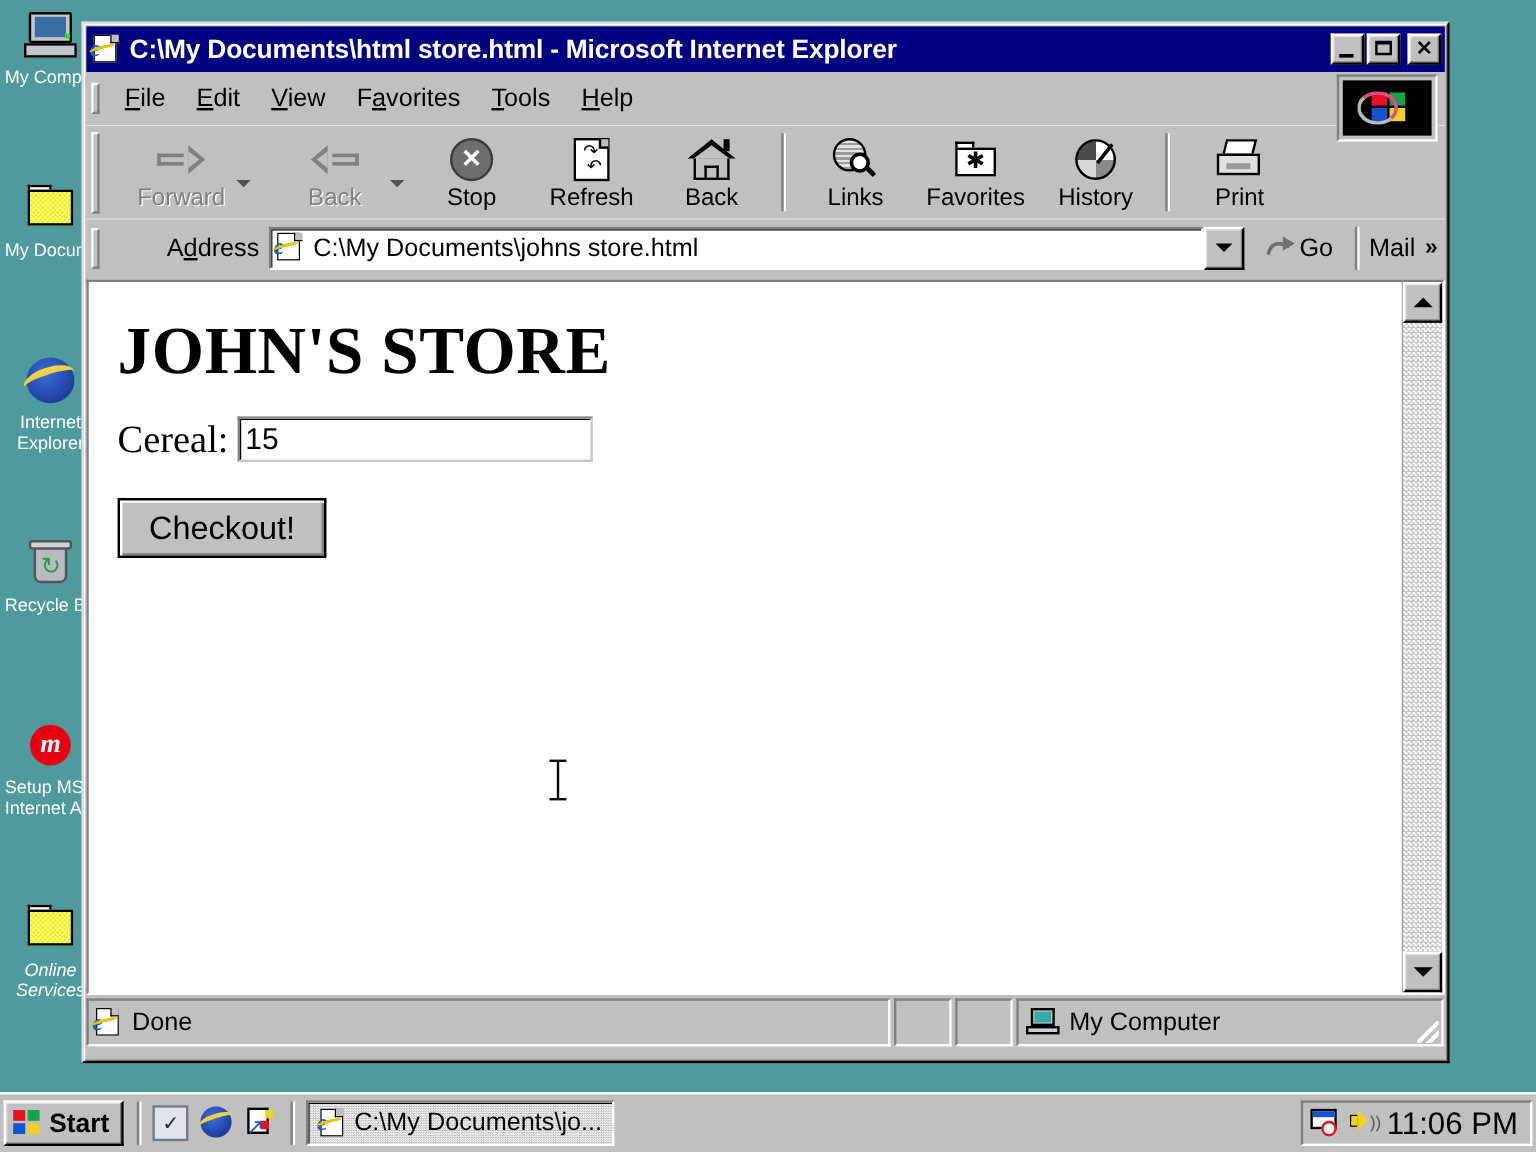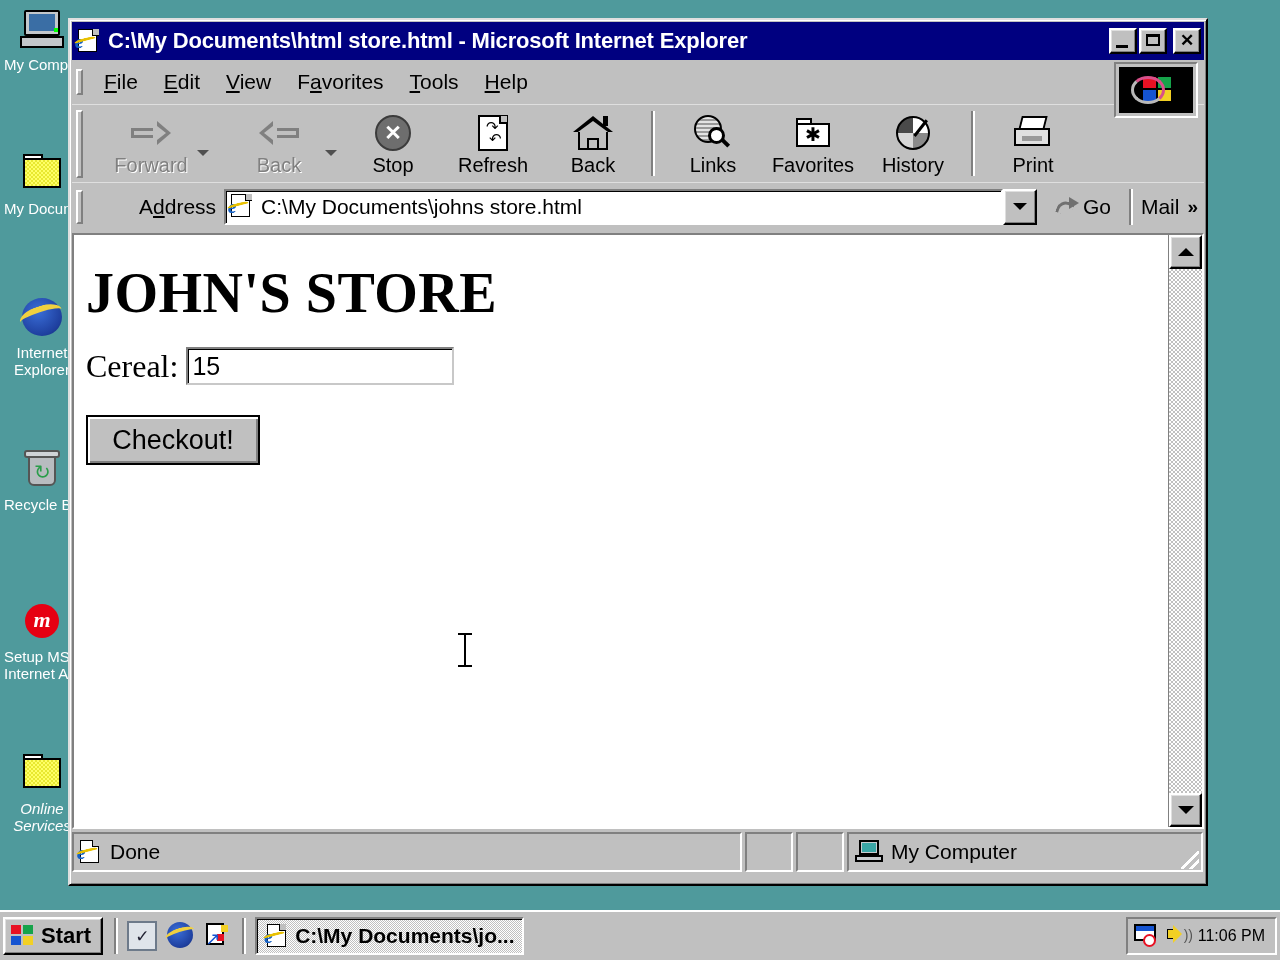--- a/index.html
+++ b/index.html
@@ -346,39 +346,39 @@
   #links-label { font-size:21px; }
   #links-chev { font-size:19px; font-weight:bold; line-height:14px; }
 
   
   #pagearea {
     background:#fff; height: 596px; margin: 3px 0 0 0;
     border: 2px solid; border-color:#808080 #fff #fff #808080;
     box-shadow: inset 1px 1px 0 #404040;
     display:flex; position:relative; overflow:hidden;
   }
-  #pagecontent { flex:1 1 auto; padding: 28px 0 0 12px; background:#fff; position:relative; }
+  #pagecontent { flex:1 1 auto; padding: 28px 0 0 24px; background:#fff; position:relative; }
   #page-title {
     font-family: "Liberation Serif", serif; font-weight: bold;
     font-size: 56px; line-height: 60px; letter-spacing: 0.5px; margin: 0 0 24px 0;
     color:#000;
   }
   .formrow { display:flex; align-items:center; margin-bottom: 30px; }
   .formrow .lab {
     font-family:"Liberation Serif", serif; font-size: 32px; margin-right: 8px; color:#000;
   }
   .txtinput {
     height: 38px; background:#fff;
     border: 2px solid; border-color:#808080 #c8c8c8 #c8c8c8 #808080;
     box-shadow: inset 1px 1px 0 #000;
     font-family:"Liberation Sans", sans-serif; font-size: 25px;
     display:flex; align-items:center; padding-left: 4px; position:relative;
   }
   #apples-input { width: 306px; }
-  #cereal-input { width: 268px; }
+  #cereal-input { width: 296px; }
   .caret-bar { width:2px; height:26px; background:#000; margin-left:1px; }
   #mouse-cursor {
     position:absolute; left: 384px; top: 398px; width: 14px; height: 34px; pointer-events:none;
   }
   #mouse-cursor .stem { position:absolute; left:6px; top:2px; width:2px; height:30px; background:#000; }
   #mouse-cursor .tb { position:absolute; left:0; width:14px; height:2px; background:#000; }
   #mouse-cursor .tb.t { top:0; }
   #mouse-cursor .tb.b { bottom:0; }
   #checkout-btn {
     margin-top: 4px; width: 174px; height: 50px;
@@ -459,35 +459,35 @@
   .ql-mail .arr{position:absolute;left:2px;top:10px;font-size:18px;color:#1554d1;line-height:16px;}
   #tasks { flex:1 1 auto; display:flex; align-items:center; padding-left:4px; min-width:0; }
   #task-btn {
     height: 38px; max-width: 330px; display:flex; align-items:center; gap:6px; padding:0 8px;
     border:2px solid; border-color:#808080 #fff #fff #808080;
     box-shadow: inset 1px 1px 0 #000;
     background: repeating-conic-gradient(#fff 0% 25%, #c0c0c0 0% 50%) 0 0/2px 2px;
     overflow:hidden;
   }
   #task-btn .pageicon { width:24px; height:26px; flex:none; }
-  #task-label { font-size:21px; font-weight:bold; white-space:nowrap; overflow:hidden; }
+  #task-label { font-size:21px; font-weight:normal; white-space:nowrap; overflow:hidden; }
   #tray {
     height: 38px; flex:none; display:flex; align-items:center; gap:6px; padding: 0 10px 0 6px;
     border:2px solid; border-color:#808080 #fff #fff #808080;
   }
   .tray-ico { width:26px; height:24px; position:relative; }
   .ti-sched .mon { position:absolute; left:0; top:0; width:22px;height:17px;background:#fff;border:2px solid #000; }
   .ti-sched .bar { position:absolute; left:2px; top:2px; width:18px;height:5px;background:#1554d1; }
   .ti-sched .clk { position:absolute; left:9px; top:10px; width:13px;height:13px;border-radius:50%;
     background:#fff; border:2px solid #e81123; }
   .ti-spk .body { position:absolute; left:1px; top:5px; width:7px; height:10px; background:#f2d024; border:1px solid #000; }
   .ti-spk .cone { position:absolute; left:7px; top:1px; width:0;height:0;
     border-top:9px solid transparent; border-bottom:9px solid transparent; border-left:9px solid #f2d024; }
   .ti-spk .w { position:absolute; left:18px; top:6px; font-size:14px; line-height:10px; color:#555; }
-  #tray-time { font-size:16px; white-space:nowrap; }
+  #tray-time { font-size:26px; white-space:nowrap; }
 </style>
 </head>
 <body>
 
 <div id="desktop">
 
   <div class="desk-icon ic-mycomputer" style="left:4px; top:8px;">
     <div class="glyph">
       <div class="mon"></div>
         <div class="scr"></div>

